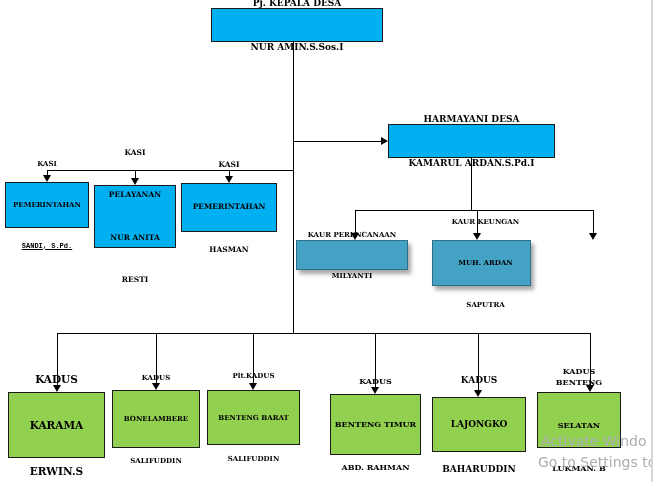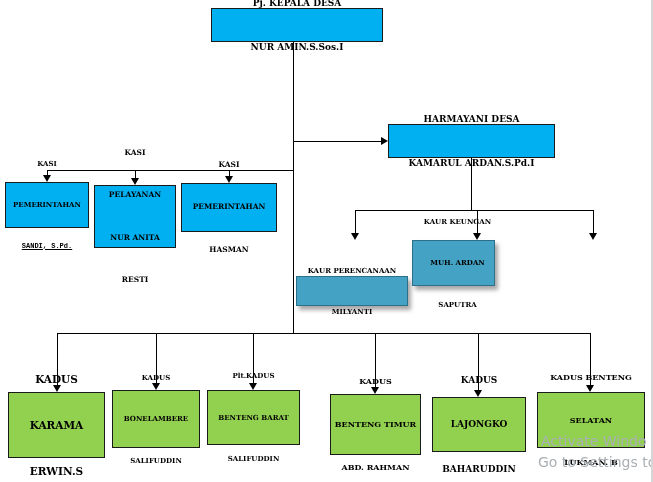--- a/index.html
+++ b/index.html
@@ -27,29 +27,29 @@
   .arrow-right { position:absolute; width:0; height:0;
     border-top:4px solid transparent; border-bottom:4px solid transparent;
     border-left:7px solid #000; }
   .u { text-decoration:underline;font-family:Liberation Mono, monospace; }
 
   .n-kepala {left:211px; top:8px;   width:172px; height:34px; font-size:9px;}
   .n-sek    {left:388px; top:124px; width:167px; height:34px; font-size:9px;}
   .n-kasi1  {left:5px;   top:182px; width:84px;  height:46px; font-size:7px;}
   .n-kasi2  {left:94px;  top:185px; width:82px;  height:63px; font-size:7.5px;}
   .n-kasi3  {left:181px; top:183px; width:96px;  height:49px; font-size:7.5px;}
-  .n-kaur1  {left:296px; top:240px; width:112px; height:30px; font-size:7px;margin-top:36px;}
-  .n-kaur2  {left:412px; top:240px; width:83px;  height:46px; font-size:7px;padding-left:10px;}
+  .n-kaur1  {left:296px; top:240px; width:112px; height:30px; font-size:7px;}
+  .n-kaur2  {left:432px; top:240px; width:99px;  height:46px; font-size:7px;padding-left:10px;}
   .n-kaur3  {left:538px; top:240px; width:110px; height:31px; font-size:7px;}
   .n-kadus1 {left:8px;   top:392px; width:97px;  height:66px; font-size:10.5px;}
   .n-kadus2 {left:112px; top:390px; width:88px;  height:58px; font-size:7px;}
   .n-kadus3 {left:207px; top:390px; width:93px;  height:55px; font-size:7px;}
   .n-kadus4 {left:330px; top:394px; width:91px;  height:61px; font-size:8px;}
   .n-kadus5 {left:432px; top:397px; width:94px;  height:55px; font-size:9px;}
-  .n-kadus6 {left:537px; top:392px; width:108px; height:56px; font-size:8px;}
+  .n-kadus6 {left:537px; top:392px; width:84px; height:56px; font-size:8px;}
 
   .watermark { position:absolute; font-family:"DejaVu Sans", sans-serif;
     color:var(--watermark, #a9afb4); font-weight:normal; white-space:nowrap; }
   .wm1 { left:541px; top:433px; font-size:14px;text-align:center; }
   .wm2 { left:538px; top:454px; font-size:14px; }
 </style>
 </head>
 <body>
 
 <div class="stage">

